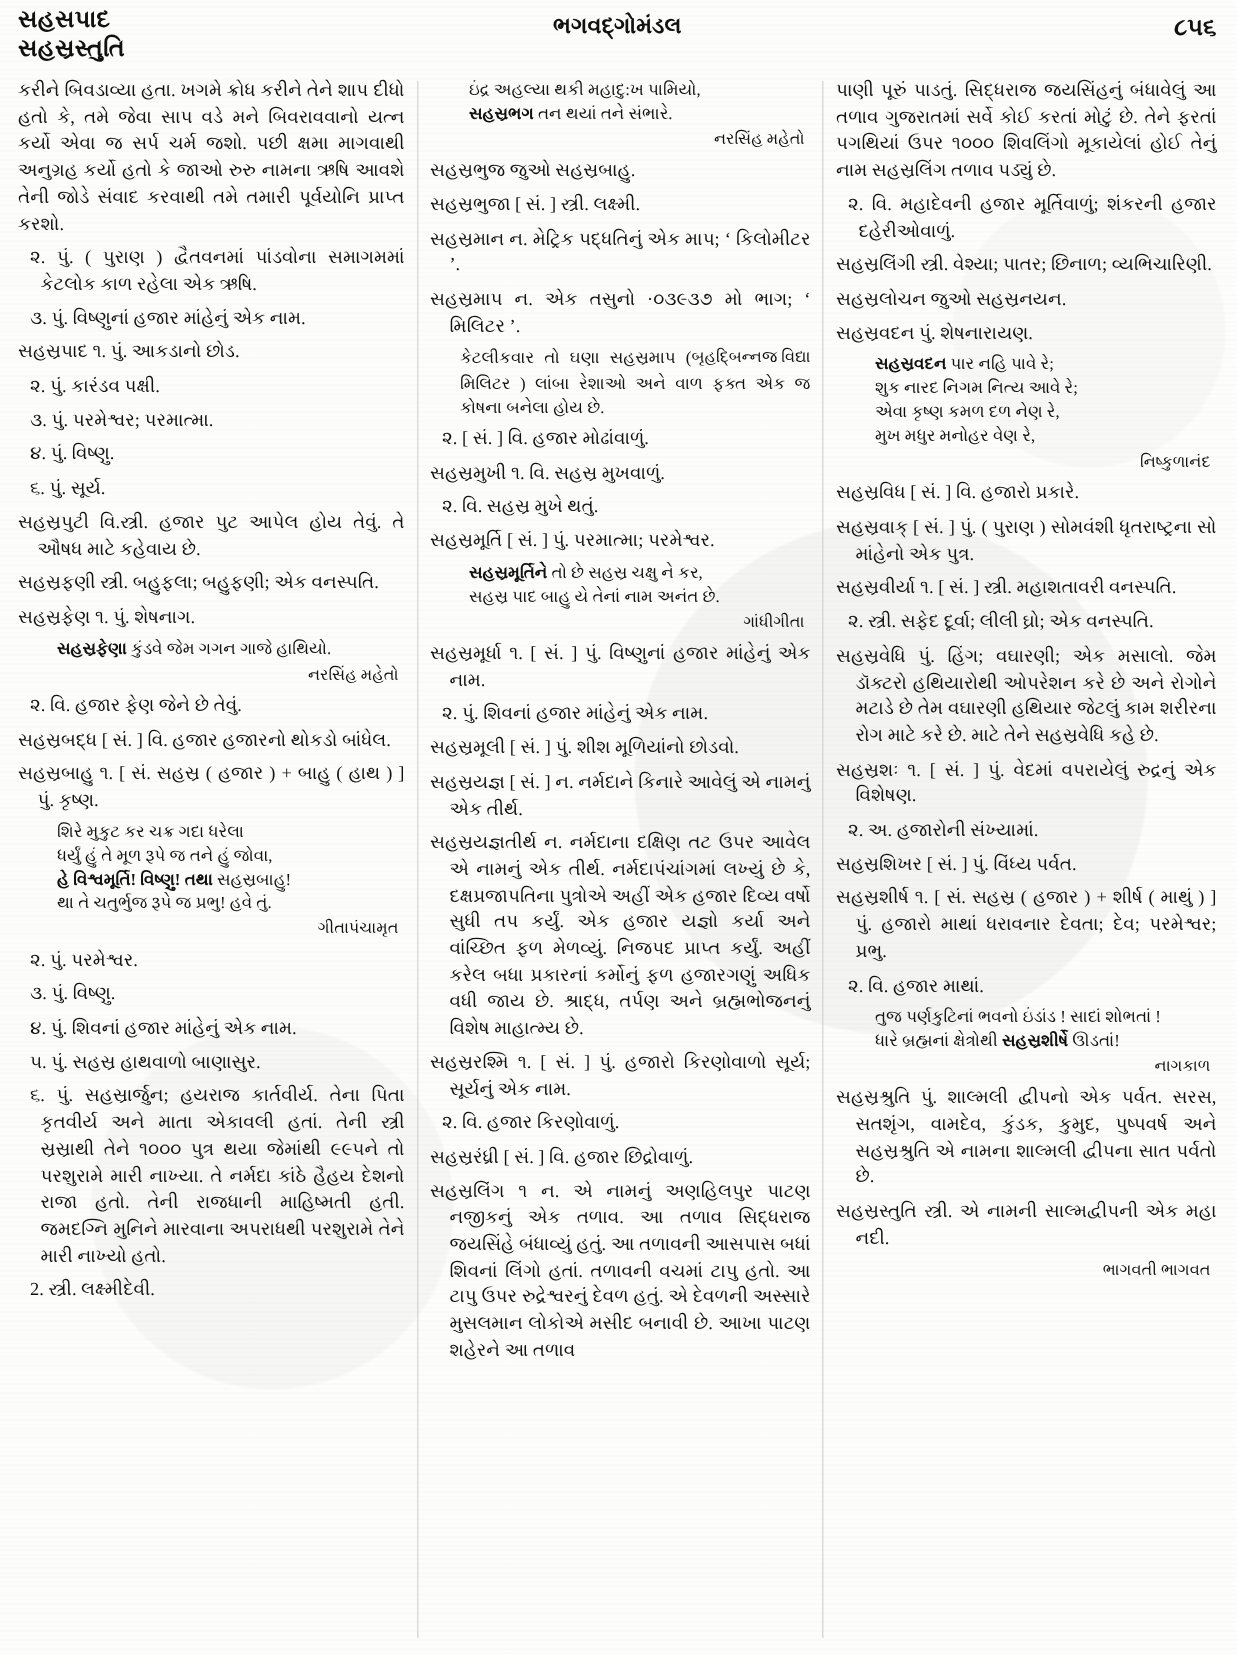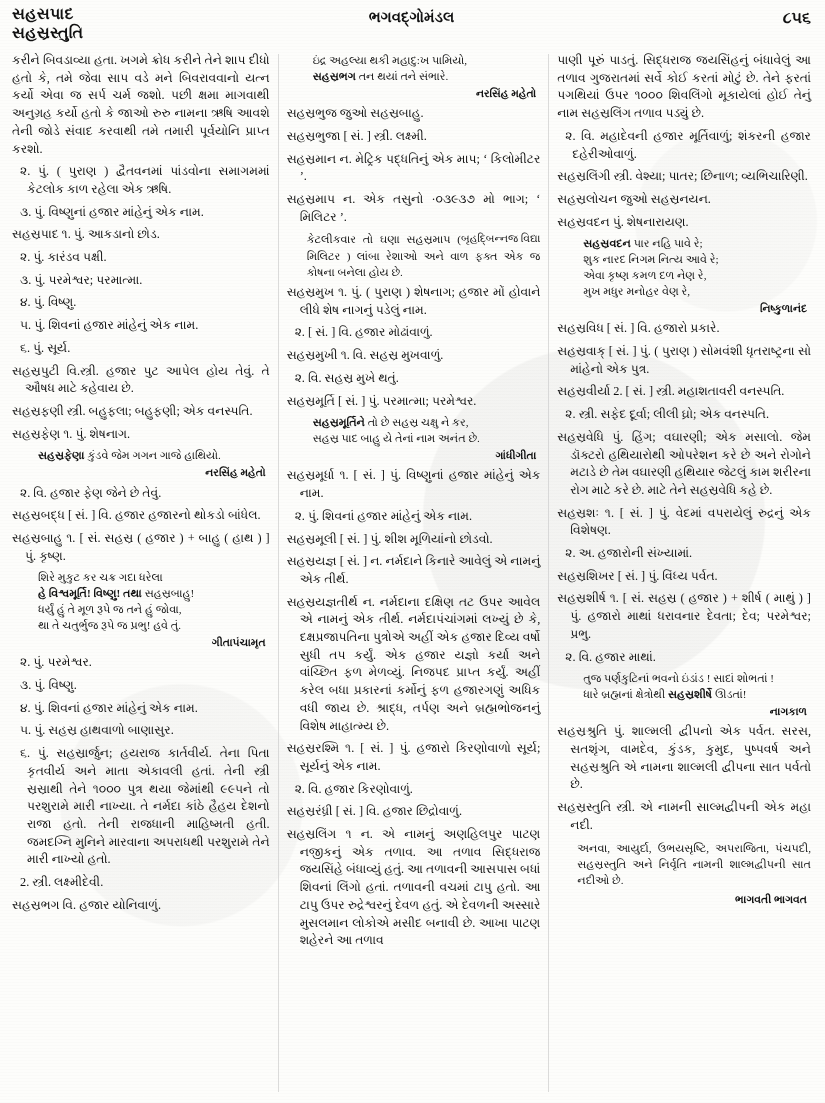--- a/index.html
+++ b/index.html
@@ -132,21 +132,20 @@
     text-align: left;
   }
   .quote .qline { white-space: nowrap; }
   .quote .hw { font-weight: bold; }
   .attrib {
     display: block;
     text-align: right;
     padding-right: 4px;
     font-size: 10.8px;
     margin-top: 1px;
-    font-weight: bold;
   }
   .cite-block {
     font-size: 11.2px;
     line-height: 1.45;
     margin: 1px 0 4px 0;
     padding-left: 20px;
     text-align: justify;
   }
   .cite-src {
     float: right;
@@ -170,60 +169,57 @@
 
   <div class="columns">
     <div class="col col-1">
         <p class="entry">કરીને બિવડાવ્યા હતા. ખગમે ક્રોધ કરીને તેને શાપ દીધો હતો કે, તમે જેવા સાપ વડે મને બિવરાવવાનો યત્ન કર્યો એવા જ સર્પ ચર્મ જશો. પછી ક્ષમા માગવાથી અનુગ્રહ કર્યો હતો કે જાઓ રુરુ નામના ઋષિ આવશે તેની જોડે સંવાદ કરવાથી તમે તમારી પૂર્વયોનિ પ્રાપ્ત કરશો.</p>
         <p class="entry sub">૨. પું. ( પુરાણ ) દ્વૈતવનમાં પાંડવોના સમાગમમાં કેટલોક કાળ રહેલા એક ઋષિ.</p>
         <p class="entry sub">૩. પું. વિષ્ણુનાં હજાર માંહેનું એક નામ.</p>
         <p class="entry hang"><span class="hw">સહસ્રપાદ </span><span>૧. પું. આકડાનો છોડ.</span></p>
         <p class="entry sub">૨. પું. કારંડવ પક્ષી.</p>
         <p class="entry sub">૩. પું. પરમેશ્વર; પરમાત્મા.</p>
         <p class="entry sub">૪. પું. વિષ્ણુ.</p>
-        <p class="entry sub">૫. પું. શિવનાં હજાર માંહેનું એક નામ.</p>
         <p class="entry sub">૬. પું. સૂર્ય.</p>
         <p class="entry hang"><span class="hw">સહસ્રપુટી </span><span>વિ.સ્ત્રી. હજાર પુટ આપેલ હોય તેવું. તે ઔષધ માટે કહેવાય છે.</span></p>
         <p class="entry hang"><span class="hw">સહસ્રફણી </span><span>સ્ત્રી. બહુફલા; બહુફણી; એક વનસ્પતિ.</span></p>
         <p class="entry hang"><span class="hw">સહસ્રફેણ </span><span>૧. પું. શેષનાગ.</span></p>
         <div class="quote">
           <div class="qline"><span class="hw">સહસ્રફેણા</span><span> કુંડવે જેમ ગગન ગાજે હાથિયો.</span></div>
           <span class="attrib">નરસિંહ મહેતો</span>
         </div>
         <p class="entry sub">૨. વિ. હજાર ફેણ જેને છે તેવું.</p>
         <p class="entry hang"><span class="hw">સહસ્રબદ્ધ </span><span>[ સં. ] વિ. હજાર હજારનો થોકડો બાંધેલ.</span></p>
         <p class="entry hang"><span class="hw">સહસ્રબાહુ </span><span>૧. [ સં. સહસ્ર ( હજાર ) + બાહુ ( હાથ ) ] પું. કૃષ્ણ.</span></p>
         <div class="quote">
           <div class="qline"><span>શિરે મુકુટ કર ચક્ર ગદા ધરેલા</span></div>
+          <div class="qline"><span>ધર્યું હું તે મૂળ રૂપે જ તને હું જોવા,</span></div>
           <div class="qline"><span class="hw">હે વિશ્વમૂર્તિ! વિષ્ણુ! તથા </span><span>સહસ્રબાહુ!</span></div>
-          <div class="qline"><span>ધર્યું હું તે મૂળ રૂપે જ તને હું જોવા,</span></div>
           <div class="qline"><span>થા તે ચતુર્ભુજ રૂપે જ પ્રભુ! હવે તું.</span></div>
           <span class="attrib">ગીતાપંચામૃત</span>
         </div>
         <p class="entry sub">૨. પું. પરમેશ્વર.</p>
         <p class="entry sub">૩. પું. વિષ્ણુ.</p>
         <p class="entry sub">૪. પું. શિવનાં હજાર માંહેનું એક નામ.</p>
         <p class="entry sub">૫. પું. સહસ્ર હાથવાળો બાણાસુર.</p>
         <p class="entry sub">૬. પું. સહસ્રાર્જુન; હયરાજ કાર્તવીર્ય. તેના પિતા કૃતવીર્ય અને માતા એકાવલી હતાં. તેની સ્ત્રી સ્રસ્રાથી તેને ૧૦૦૦ પુત્ર થયા જેમાંથી ૯૯૫ને તો પરશુરામે મારી નાખ્યા. તે નર્મદા કાંઠે હૈહય દેશનો રાજા હતો. તેની રાજધાની માહિષ્મતી હતી. જમદગ્નિ મુનિને મારવાના અપરાધથી પરશુરામે તેને મારી નાખ્યો હતો.</p>
         <p class="entry sub">2. સ્ત્રી. લક્ષ્મીદેવી.</p>
-        <p class="entry hang"><span class="hw">સહસ્રભગ </span><span>વિ. હજાર યોનિવાળું.</span></p>
       </div>
     <div class="rule"></div>
     <div class="col col-2">
         <div class="quote">
           <div class="qline"><span>ઇંદ્ર અહલ્યા થકી મહાદુ:ખ પામિયો,</span></div>
           <div class="qline"><span class="hw">સહસ્રભગ</span><span> તન થયાં તને સંભારે.</span></div>
           <span class="attrib">નરસિંહ મહેતો</span>
         </div>
         <p class="entry hang"><span class="hw">સહસ્રભુજ </span><span>જુઓ સહસ્રબાહુ.</span></p>
         <p class="entry hang"><span class="hw">સહસ્રભુજા </span><span>[ સં. ] સ્ત્રી. લક્ષ્મી.</span></p>
         <p class="entry hang"><span class="hw">સહસ્રમાન </span><span>ન. મેટ્રિક પદ્ધતિનું એક માપ; ‘ કિલોમીટર ’.</span></p>
         <p class="entry hang"><span class="hw">સહસ્રમાપ </span><span>ન. એક તસુનો ·૦૩૯૩૭ મો ભાગ; ‘ મિલિટર ’.</span></p>
         <div class="cite-block"><span class="cite-src">બૃહદ્બિન્નજ વિદ્યા</span><span>કેટલીકવાર તો ઘણા </span><span class="hw">સહસ્રમાપ</span><span> ( મિલિટર ) લાંબા રેશાઓ અને વાળ ફક્ત એક જ કોષના બનેલા હોય છે.</span><div class="clear"></div></div>
-        <p class="entry hang"><span class="hw">સહસ્રમુખ </span><span>૧. પું. ( પુરાણ ) શેષનાગ; હજાર મોં હોવાને લીધે શેષ નાગનું પડેલું નામ.</span></p>
         <p class="entry sub">૨. [ સં. ] વિ. હજાર મોઢાંવાળું.</p>
         <p class="entry hang"><span class="hw">સહસ્રમુખી </span><span>૧. વિ. સહસ્ર મુખવાળું.</span></p>
         <p class="entry sub">૨. વિ. સહસ્ર મુખે થતું.</p>
         <p class="entry hang"><span class="hw">સહસ્રમૂર્તિ </span><span>[ સં. ] પું. પરમાત્મા; પરમેશ્વર.</span></p>
         <div class="quote">
           <div class="qline"><span class="hw">સહસ્રમૂર્તિને</span><span> તો છે સહસ્ર ચક્ષુ ને કર,</span></div>
           <div class="qline"><span>સહસ્ર પાદ બાહુ યે તેનાં નામ અનંત છે.</span></div>
           <span class="attrib">ગાંધીગીતા</span>
         </div>
         <p class="entry hang"><span class="hw">સહસ્રમૂર્ધા </span><span>૧. [ સં. ] પું. વિષ્ણુનાં હજાર માંહેનું એક નામ.</span></p>
@@ -245,33 +241,32 @@
         <p class="entry hang"><span class="hw">સહસ્રવદન </span><span>પું. શેષનારાયણ.</span></p>
         <div class="quote">
           <div class="qline"><span class="hw">સહસ્રવદન</span><span> પાર નહિ પાવે રે;</span></div>
           <div class="qline"><span>શુક નારદ નિગમ નિત્ય આવે રે;</span></div>
           <div class="qline"><span>એવા કૃષ્ણ કમળ દળ નેણ રે,</span></div>
           <div class="qline"><span>મુખ મધુર મનોહર વેણ રે,</span></div>
           <span class="attrib">નિષ્કુળાનંદ</span>
         </div>
         <p class="entry hang"><span class="hw">સહસ્રવિધ </span><span>[ સં. ] વિ. હજારો પ્રકારે.</span></p>
         <p class="entry hang"><span class="hw">સહસ્રવાક્ </span><span>[ સં. ] પું. ( પુરાણ ) સોમવંશી ધૃતરાષ્ટ્રના સો માંહેનો એક પુત્ર.</span></p>
-        <p class="entry hang"><span class="hw">સહસ્રવીર્યા </span><span>2. [ સં. ] સ્ત્રી. મહાશતાવરી વનસ્પતિ.</span></p>
+        <p class="entry hang"><span class="hw">સહસ્રવીર્યા </span><span>૧. [ સં. ] સ્ત્રી. મહાશતાવરી વનસ્પતિ.</span></p>
         <p class="entry sub">૨. સ્ત્રી. સફેદ દૂર્વા; લીલી ઘ્રો; એક વનસ્પતિ.</p>
         <p class="entry hang"><span class="hw">સહસ્રવેધિ </span><span>પું. હિંગ; વઘારણી; એક મસાલો. જેમ ડૉક્ટરો હથિયારોથી ઓપરેશન કરે છે અને રોગોને મટાડે છે તેમ વઘારણી હથિયાર જેટલું કામ શરીરના રોગ માટે કરે છે. માટે તેને સહસ્રવેધિ કહે છે.</span></p>
         <p class="entry hang"><span class="hw">સહસ્રશઃ </span><span>૧. [ સં. ] પું. વેદમાં વપરાયેલું રુદ્રનું એક વિશેષણ.</span></p>
         <p class="entry sub">૨. અ. હજારોની સંખ્યામાં.</p>
         <p class="entry hang"><span class="hw">સહસ્રશિખર </span><span>[ સં. ] પું. વિંધ્ય પર્વત.</span></p>
         <p class="entry hang"><span class="hw">સહસ્રશીર્ષ </span><span>૧. [ સં. સહસ્ર ( હજાર ) + શીર્ષ ( માથું ) ] પું. હજારો માથાં ધરાવનાર દેવતા; દેવ; પરમેશ્વર; પ્રભુ.</span></p>
         <p class="entry sub">૨. વિ. હજાર માથાં.</p>
         <div class="quote">
           <div class="qline"><span>તુજ પર્ણકુટિનાં ભવનો ઇંડાંડ ! સાદાં શોભતાં !</span></div>
           <div class="qline"><span>ધારે બ્રહ્મનાં ક્ષેત્રોથી </span><span class="hw">સહસ્રશીર્ષે</span><span> ઊડતાં!</span></div>
           <span class="attrib">નાગકાળ</span>
         </div>
         <p class="entry hang"><span class="hw">સહસ્રશ્રુતિ </span><span>પું. શાલ્મલી દ્વીપનો એક પર્વત. સરસ, સતશૃંગ, વામદેવ, કુંડક, કુમુદ, પુષ્પવર્ષ અને સહસ્રશ્રુતિ એ નામના શાલ્મલી દ્વીપના સાત પર્વતો છે.</span></p>
         <p class="entry hang"><span class="hw">સહસ્રસ્તુતિ </span><span>સ્ત્રી. એ નામની સાલ્મદ્વીપની એક મહા નદી.</span></p>
-        <div class="cite-block"><span>અનવા, આયુર્દા, ઉભયસૃષ્ટિ, અપરાજિતા, પંચપદી, </span><span class="hw">સહસ્રસ્તુતિ</span><span> અને નિર્વૃતિ નામની શાલ્મદ્વીપની સાત નદીઓ છે.</span><div class="clear"></div></div>
         <div class="attrib">ભાગવતી ભાગવત</div>
       </div>
   </div>
 
 </div>
 
 </body></html>

